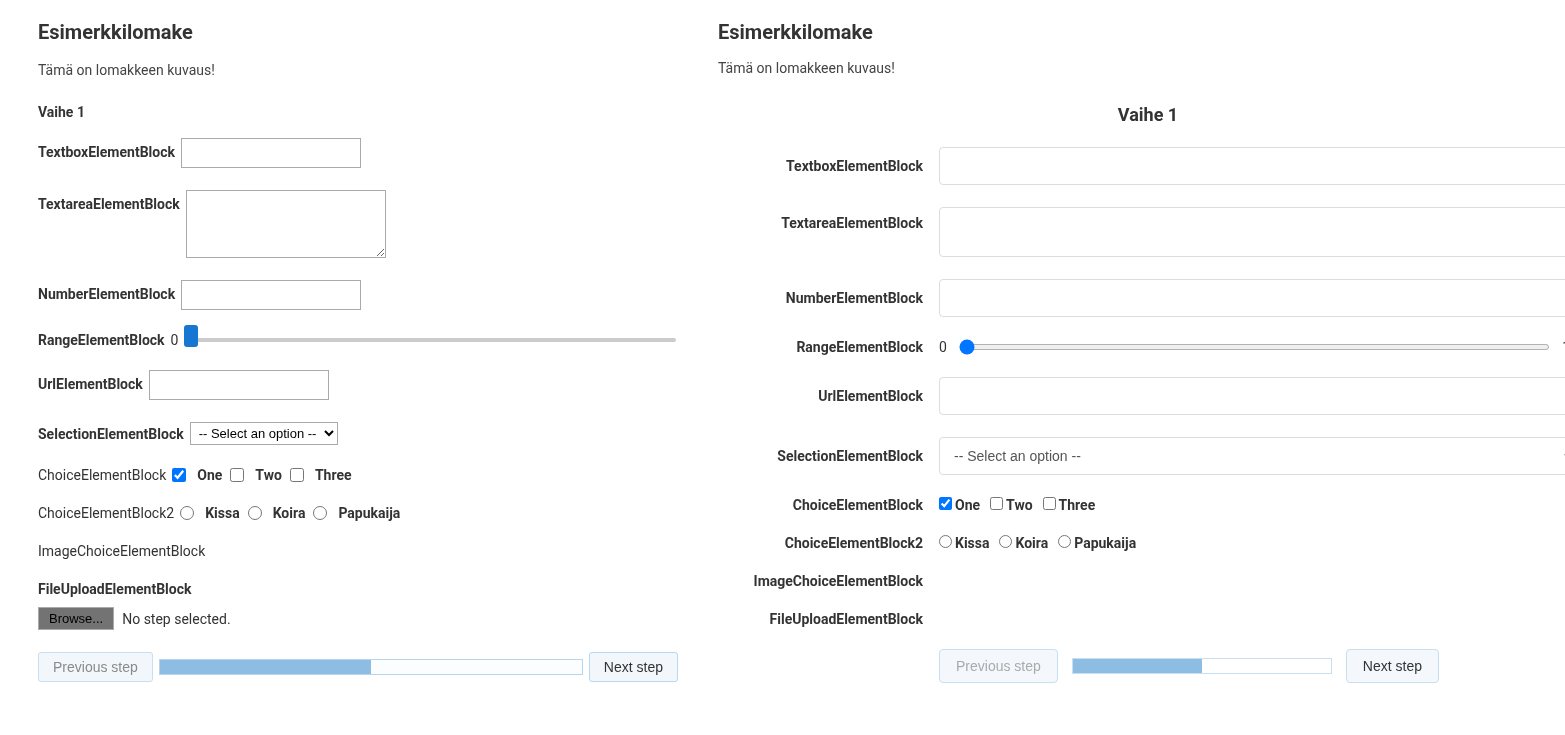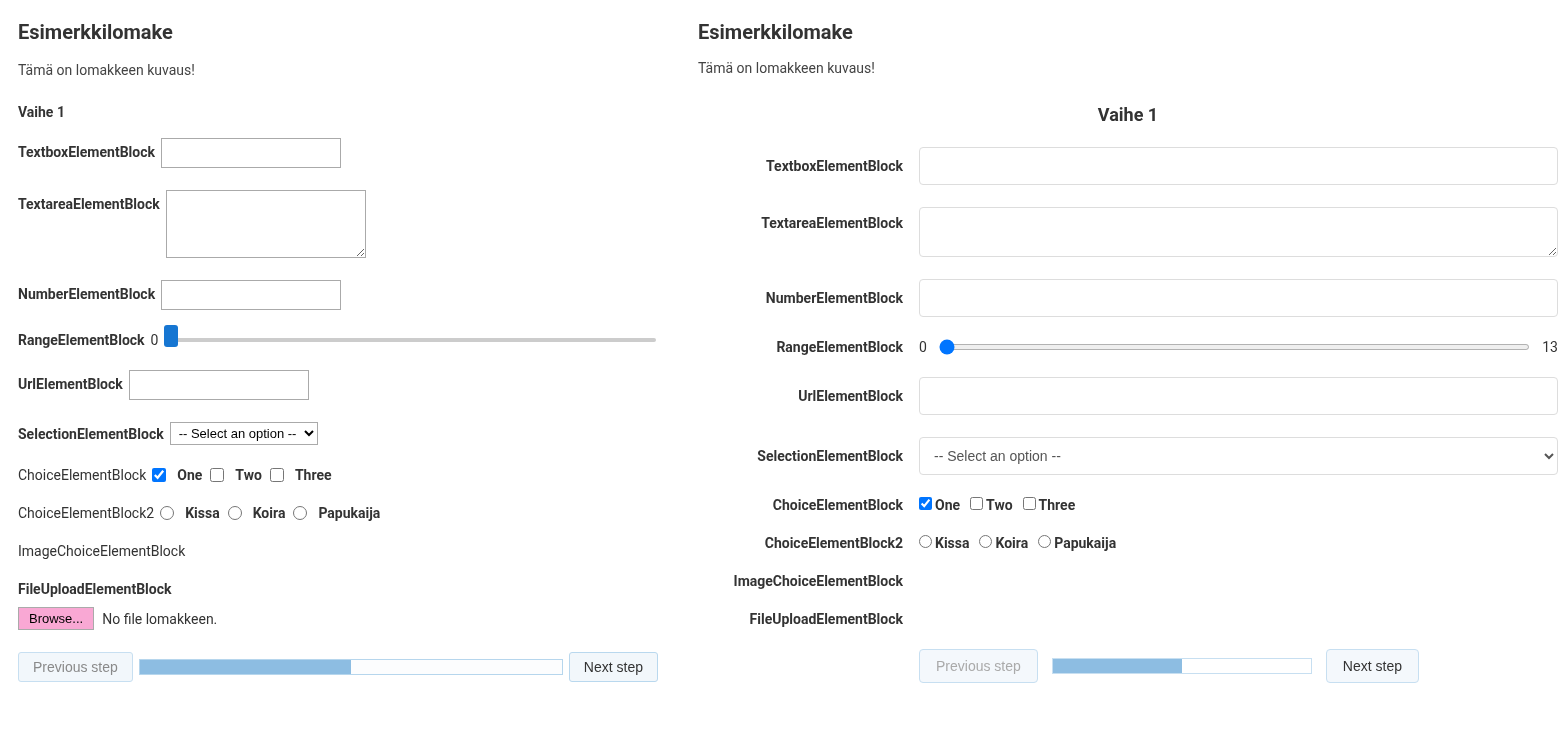--- a/index.html
+++ b/index.html
@@ -9,20 +9,21 @@
     font-family: -apple-system, BlinkMacSystemFont, "Segoe UI", Roboto, Arial, sans-serif;
     font-size: 14px;
     color: #333;
     background: #fff;
     width: 1565px;
   }
   .page {
     display: flex;
     gap: 40px;
     padding: 20px 18px;
+    margin-left: 20px;
   }
   .col {
     flex: 0 0 auto;
   }
   .col-left { width: 640px; }
   .col-right { width: 860px; }
 
   
   .l-title {
     font-size: 20px;
@@ -83,21 +84,21 @@
     cursor:pointer;
   }
   .l-select {
     font-size: 13px; padding:2px 4px; border:1px solid #aaa; background:#fff;
   }
   .l-choices { display:flex; align-items:center; gap:8px; white-space:nowrap; }
   .l-choices label { font-weight:700; font-size:14px; }
   .l-choice-input { width:14px; height:14px; margin:0 2px 0 0; vertical-align:middle;}
   .l-file-row { display:flex; align-items:center; gap:8px; }
   .l-btn-file {
-    background:#f9a8d4; border:1px solid #aaa; padding:3px 10px; font-size:13px;
+    background:#737373; border:1px solid #aaa; padding:3px 10px; font-size:13px;
   }
   .l-nav {
     display:flex; align-items:center; gap:6px; margin-top:4px;
   }
   .l-btn {
     background:#f6f6f6; border:1px solid #b9d8ee; border-radius:3px;
     padding:6px 14px; font-size:14px; color:#555;
   }
   .l-btn.prev { color:#8a8a8a; border-color:#c7dff1; background:#f2f7fb; }
   .l-btn.next { color:#333; border-color:#b9d8ee; background:#f2f7fb; }
@@ -258,21 +259,21 @@
     </div>
 
     <div class="l-row">
       <span class="l-label norm" style="padding-top:0;">ImageChoiceElementBlock</span>
     </div>
 
     <div class="l-row" style="flex-direction:column; align-items:flex-start; gap:10px;">
       <span class="l-label" style="padding-top:0;">FileUploadElementBlock</span>
       <div class="l-file-row">
         <button class="l-btn-file">Browse...</button>
-        <span>No file lomakkeen.</span>
+        <span>No step selected.</span>
       </div>
     </div>
 
     <div class="l-nav">
       <button class="l-btn prev">Previous step</button>
       <div class="l-progress">
         <div class="l-progress-fill"></div>
       </div>
       <button class="l-btn next">Next step</button>
     </div>

